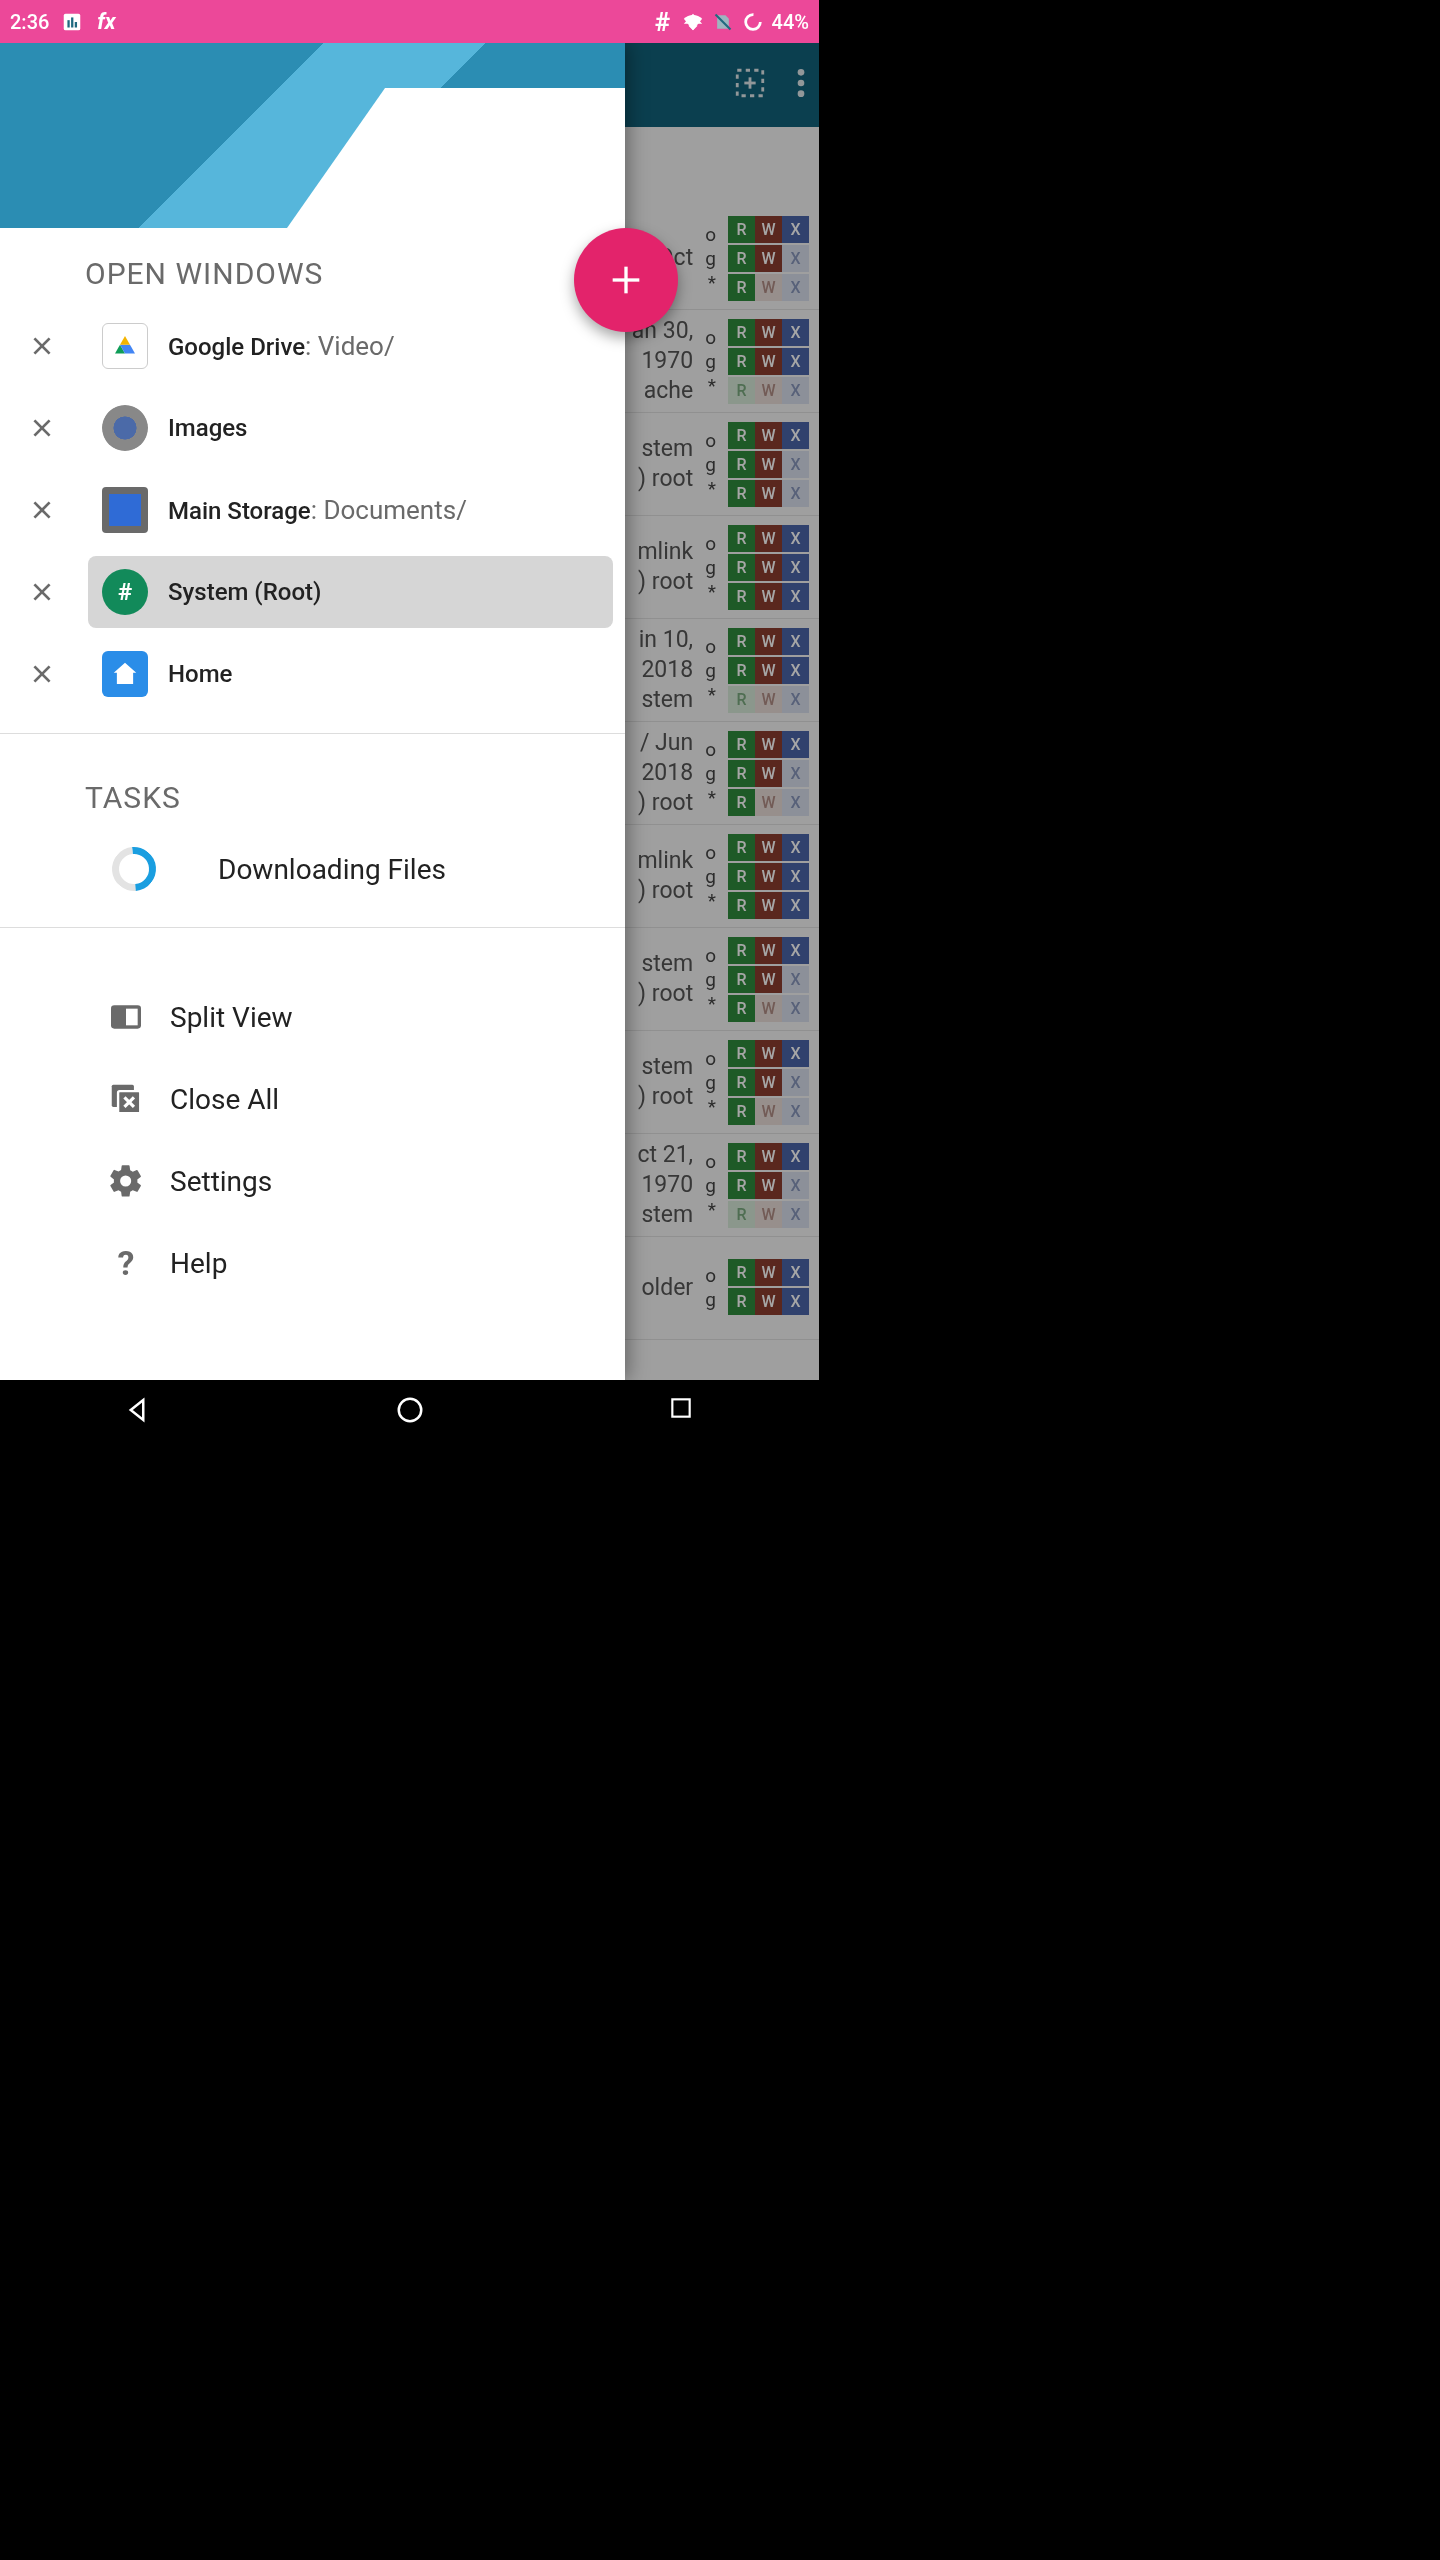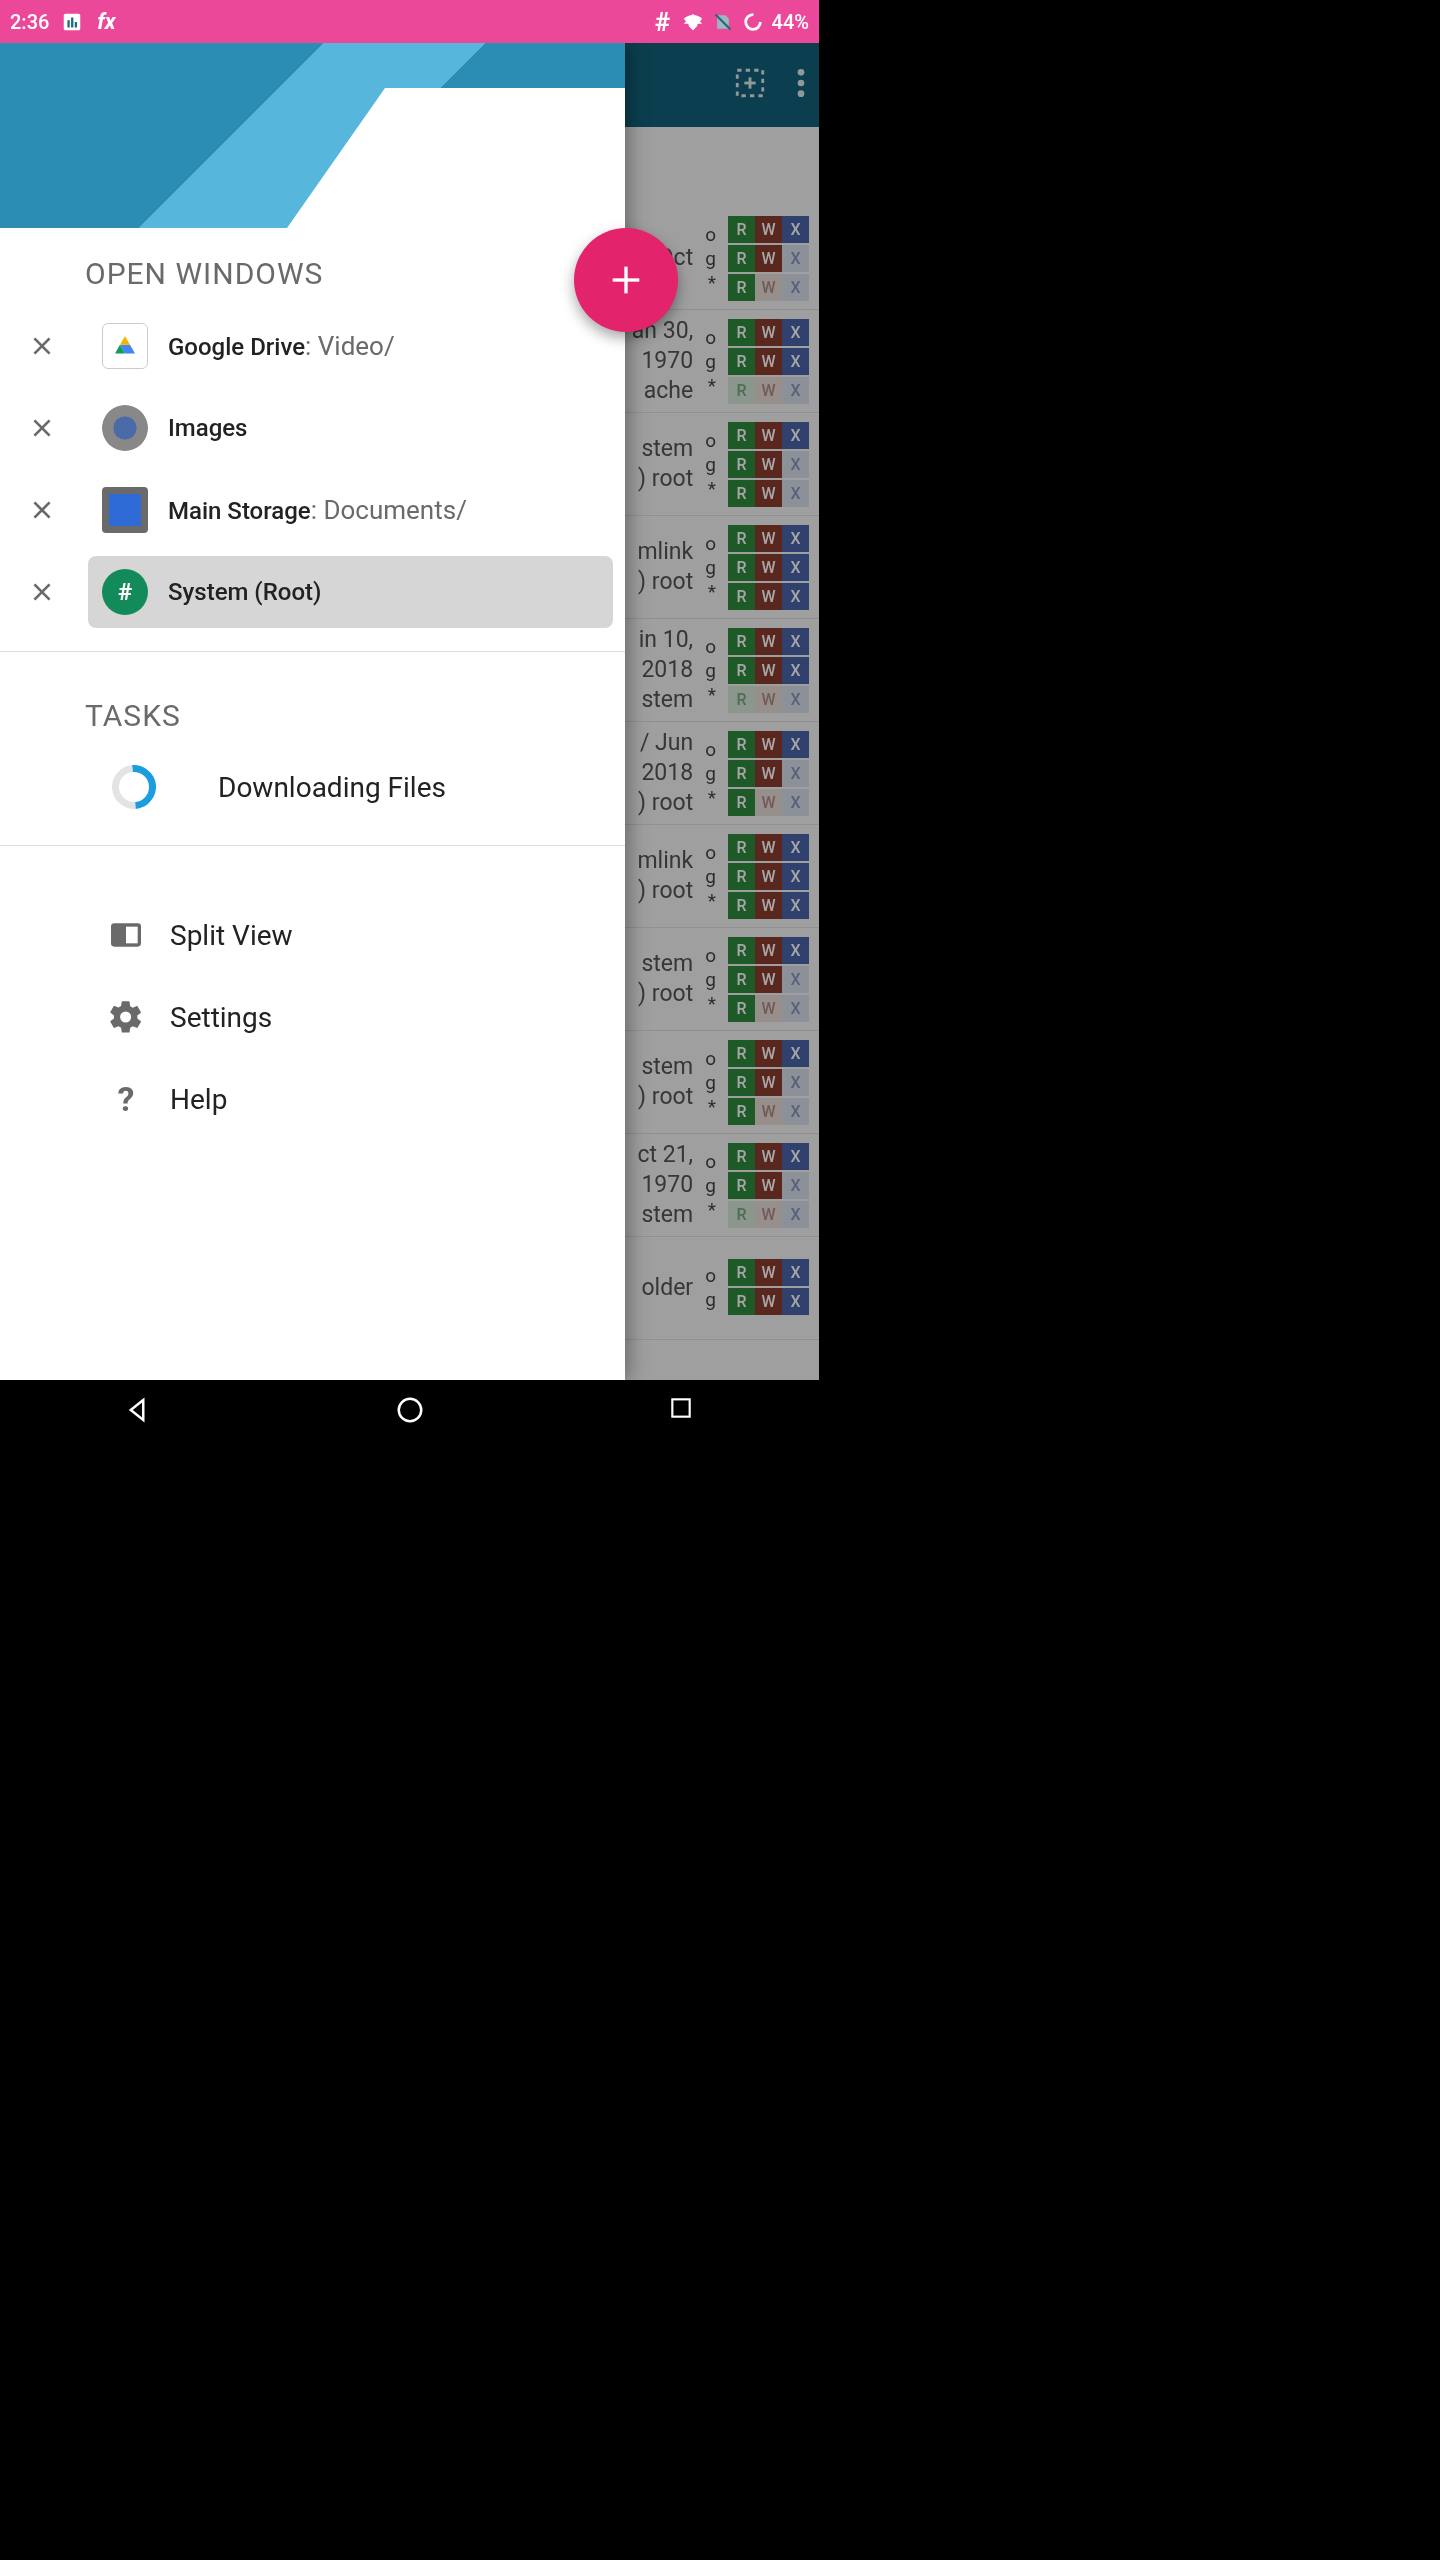--- a/index.html
+++ b/index.html
@@ -536,20 +536,36 @@
               <line x1="5" y1="5" x2="19" y2="19"></line>
               <line x1="19" y1="5" x2="5" y2="19"></line>
             </svg>
         </span>
         <div class="win-chip active">
           <span class="win-icon ic-root">#</span>
           <span><span class="win-label">System (Root)</span></span>
         </div>
       </div>
 
+      <div class="window-row">
+        <span class="close-x">
+          <svg width="26" height="26" viewBox="0 0 24 24" stroke="#6a6a6a" stroke-width="2.5">
+              <line x1="5" y1="5" x2="19" y2="19"></line>
+              <line x1="19" y1="5" x2="5" y2="19"></line>
+            </svg>
+        </span>
+        <div class="win-chip">
+          <span class="win-icon ic-home">
+            <svg viewBox="0 0 24 24" width="30" height="30" fill="#fff">
+                <path d="M12 3 L3 11 L5.5 11 L5.5 20 L18.5 20 L18.5 11 L21 11 Z"></path>
+              </svg>
+          </span>
+          <span><span class="win-label">Home</span></span>
+        </div>
+      </div>
 
       <div class="divider"></div>
 
       <div class="section-title">TASKS</div>
       <div class="task-row">
         <span class="task-spinner"></span>
         <span class="task-label">Downloading Files</span>
       </div>
 
       <div class="divider"></div>
@@ -559,20 +575,31 @@
       <div class="action-row">
         <span class="action-icon">
           <svg viewBox="0 0 24 24" width="40" height="40" fill="#6a6a6a">
               <rect x="3" y="5" width="18" height="14" rx="2"></rect>
               <rect x="12" y="7" width="7" height="10" fill="#fff"></rect>
             </svg>
         </span>
         <span class="action-label">Split View</span>
       </div>
 
+      <div class="action-row">
+        <span class="action-icon">
+          <svg viewBox="0 0 24 24" width="38" height="38" fill="#6a6a6a">
+              <rect x="3" y="3" width="14" height="14" rx="1"></rect>
+              <rect x="7" y="7" width="14" height="14" rx="1" fill="#6a6a6a" stroke="#fff" stroke-width="1.5"></rect>
+              <line x1="11" y1="11" x2="17" y2="17" stroke="#fff" stroke-width="2"></line>
+              <line x1="17" y1="11" x2="11" y2="17" stroke="#fff" stroke-width="2"></line>
+            </svg>
+        </span>
+        <span class="action-label">Close All</span>
+      </div>
 
       <div class="action-row">
         <span class="action-icon">
           <svg viewBox="0 0 24 24" width="38" height="38" fill="#6a6a6a">
               <path d="M19.14,12.94a7,7,0,0,0,.05-.94,7,7,0,0,0-.05-.94l2.11-1.65a.5.5,0,0,0,.12-.64l-2-3.46a.5.5,0,0,0-.61-.22l-2.49,1a7,7,0,0,0-1.63-.94l-.38-2.65A.5.5,0,0,0,13.77,2H9.77a.5.5,0,0,0-.49.42L8.9,5.07a7,7,0,0,0-1.63.94l-2.49-1a.5.5,0,0,0-.61.22l-2,3.46a.5.5,0,0,0,.12.64L4.4,11a7,7,0,0,0-.05.94,7,7,0,0,0,.05.94L2.29,14.53a.5.5,0,0,0-.12.64l2,3.46a.5.5,0,0,0,.61.22l2.49-1a7,7,0,0,0,1.63.94l.38,2.65a.5.5,0,0,0,.49.42h4a.5.5,0,0,0,.49-.42l.38-2.65a7,7,0,0,0,1.63-.94l2.49,1a.5.5,0,0,0,.61-.22l2-3.46a.5.5,0,0,0-.12-.64ZM11.77,15.5A3.5,3.5,0,1,1,15.27,12,3.5,3.5,0,0,1,11.77,15.5Z"></path>
             </svg>
         </span>
         <span class="action-label">Settings</span>
       </div>
 

